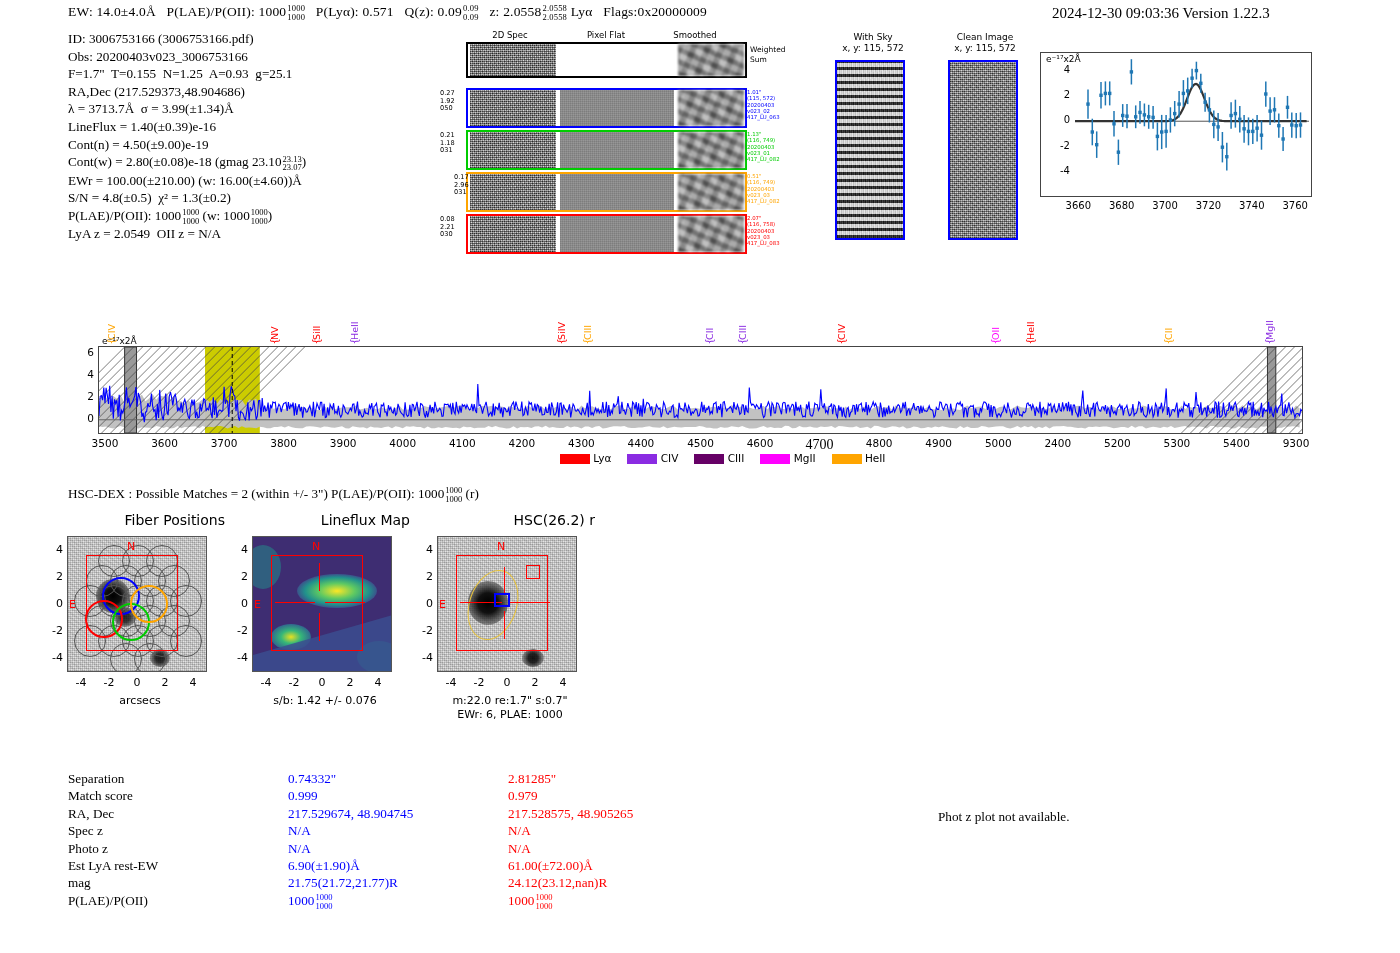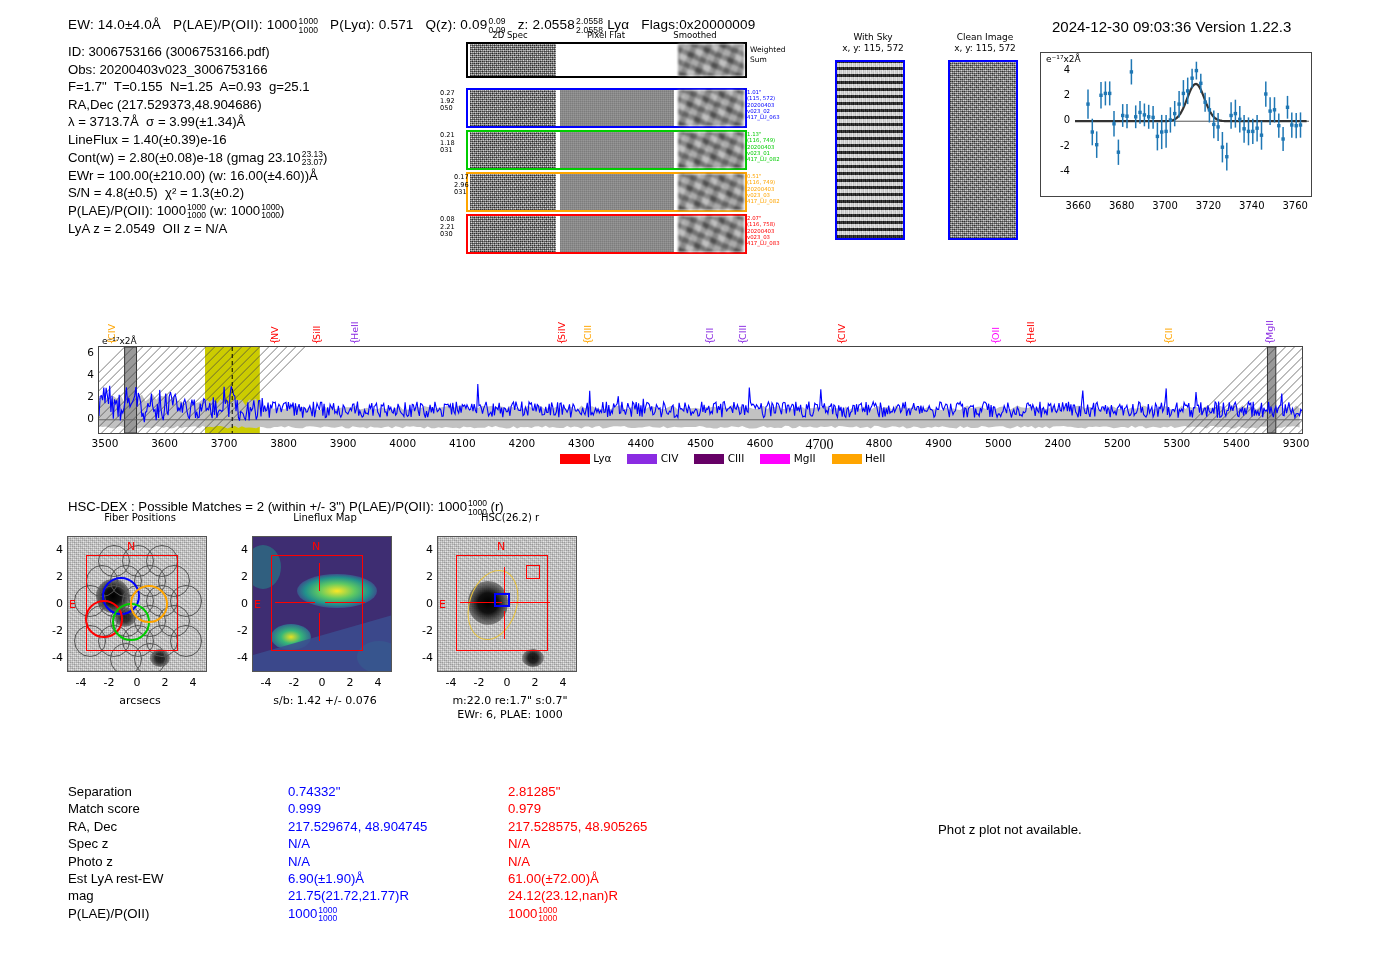--- a/index.html
+++ b/index.html
@@ -1,18 +1,18 @@
 <!DOCTYPE html>
 <html><head>
 <meta charset="utf-8">
 <style>
   html,body{margin:0;padding:0;background:#ffffff;}
   body{width:1400px;height:953px;position:relative;
        font-family:"DejaVu Sans",sans-serif;color:#000;}
-  .mono{font-family:Liberation Sans, sans-serif;margin-top:13px;}
+  .mono{font-family:Liberation Serif, serif;}
   .abs{position:absolute;}
   .nw{white-space:nowrap;}
 
   
   #header-line{left:68px;top:4px;font-size:13.5px;letter-spacing:.2px;}
   #timestamp-line{left:1052px;top:5px;font-size:15px;}
   .fracbox{display:inline-block;vertical-align:middle;font-size:8.5px;line-height:8.5px;
            text-align:center;margin-left:1px;position:relative;top:0px;}
   .fracbox span{display:block;}
 
@@ -58,21 +58,21 @@
   .axisbox{position:absolute;border:1px solid #444;box-sizing:border-box;background:#fff;}
   .tlabel{position:absolute;font-size:10.5px;color:#000;}
   .linelabel{position:absolute;writing-mode:vertical-rl;transform:rotate(180deg);
              font-size:9.5px;white-space:nowrap;}
   .linebrace{position:absolute;font-size:10px;writing-mode:vertical-rl;transform:rotate(180deg);}
   .legend-sw{display:inline-block;width:30px;height:10px;vertical-align:middle;}
   #spec-legend{position:absolute;left:560px;top:452px;font-size:10.5px;}
   #spec-legend span.lg{margin-right:16px;}
 
   
-  .panelTitle{position:absolute;font-size:10px;text-align:center;}
+  .panelTitle{position:absolute;font-size:14px;text-align:right;}
   .axlbl{position:absolute;font-size:11px;}
   .greyfield{background-color:#d8d8d8;background-image:
       repeating-linear-gradient(0deg,rgba(0,0,0,.12) 0 1px,rgba(255,255,255,.12) 1px 2px),
       repeating-linear-gradient(90deg,rgba(0,0,0,.13) 0 1px,rgba(255,255,255,.13) 1px 2px),
       repeating-linear-gradient(35deg,rgba(0,0,0,.07) 0 2px,rgba(255,255,255,.07) 2px 4px);}
   .blob{position:absolute;border-radius:50%;background:radial-gradient(circle,#000 0%,#111 34%,rgba(60,60,60,.75) 60%,rgba(150,150,150,0) 100%);}
   .fiber{position:absolute;border:1px solid #555;border-radius:50%;box-sizing:border-box;}
   .redbox{position:absolute;border:1px solid #f00;box-sizing:border-box;}
   .NElbl{position:absolute;color:#f00;font-size:11px;}
 
@@ -102,20 +102,21 @@
 </div>
 <div class="abs mono nw" id="timestamp-line">2024-12-30 09:03:36   Version 1.22.3</div>
 
 <div class="abs mono" id="info-block">
   <div>ID: 3006753166 (3006753166.pdf)</div>
   <div>Obs: 20200403v023_3006753166</div>
   <div>F=1.7"  T=0.155  N=1.25  A=0.93  g=25.1</div>
   <div>RA,Dec (217.529373,48.904686)</div>
   <div>λ = 3713.7Å  σ = 3.99(±1.34)Å</div>
   <div>LineFlux = 1.40(±0.39)e-16</div>
+  <div>Cont(n) = 4.50(±9.00)e-19</div>
   <div><span>Cont(w) = 2.80(±0.08)e-18 (gmag 23.10</span><span class="fracbox"><span>23.13</span><span>23.07</span></span><span>)</span></div>
   <div>EWr = 100.00(±210.00) (w: 16.00(±4.60))Å</div>
   <div><span>S/N = 4.8(±0.5)  </span><span>χ² = 1.3(±0.2)</span></div>
   <div><span>P(LAE)/P(OII): 1000</span><span class="fracbox"><span>1000</span><span>1000</span></span><span> (w: 1000</span><span class="fracbox"><span>1000</span><span>1000</span></span><span>)</span></div>
   <div>LyA z = 2.0549  OII z = N/A</div>
 </div>
 
 <div class="abs" id="spec2d">
   <div class="p2dtitle" style="left:20px;top:0;width:100px;">2D Spec</div>
   <div class="p2dtitle" style="left:116px;top:0;width:100px;">Pixel Flat</div>

